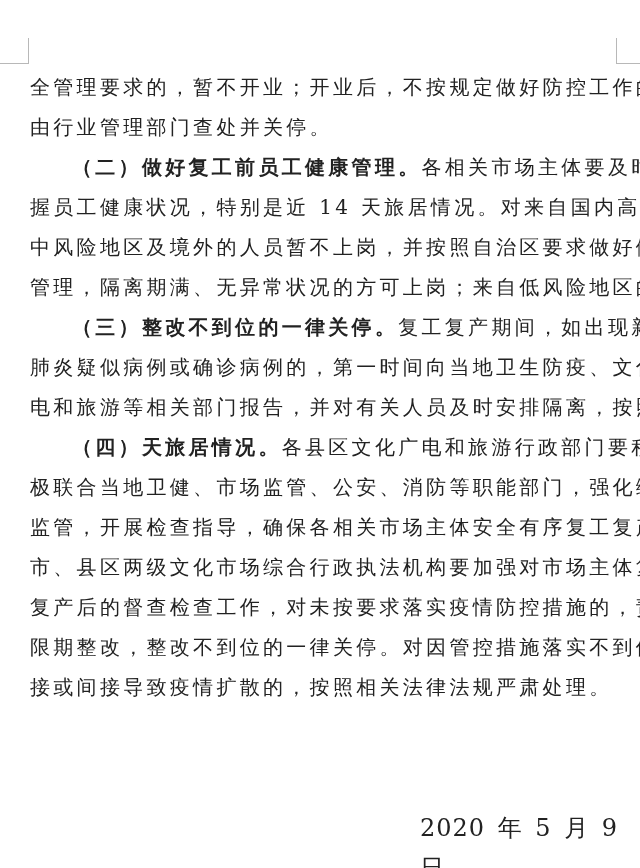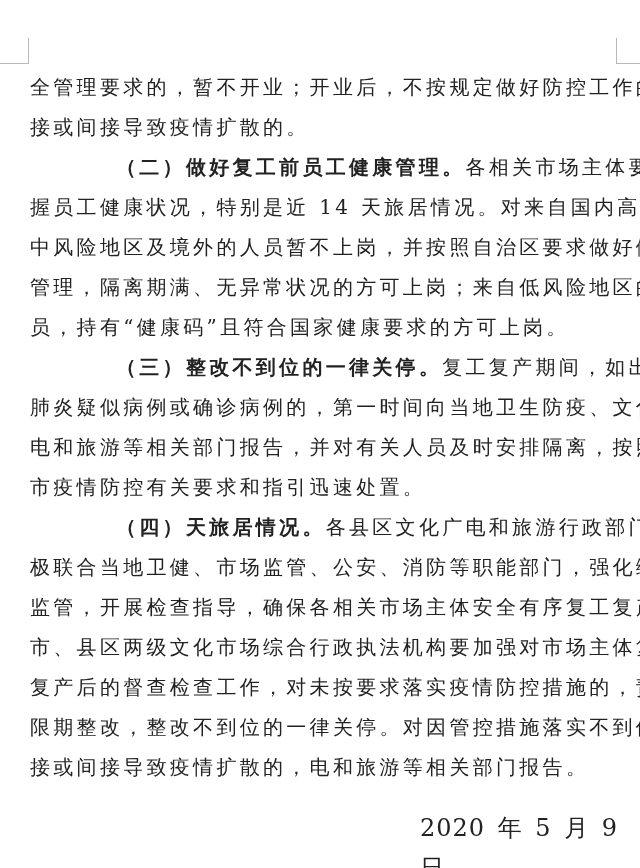--- a/index.html
+++ b/index.html
@@ -5,47 +5,45 @@
     html, body { margin: 0; padding: 0; background: #ffffff; }
     body { width: 640px; height: 868px; position: relative; overflow: hidden;
            font-family: "DejaVu Serif", "Liberation Serif", serif; color: #222; }
     .corner { position: absolute; border-color: #b8b8b8; border-style: solid; width: 28px; height: 25px; }
     .corner.tl { left: 0; top: 38px; border-width: 0 1px 1px 0; }
     .corner.tr { left: 616px; top: 38px; border-width: 0 0 1px 1px; }
     .page { position: absolute; left: 30px; top: 67px; width: 582px; }
     .line { height: 40px; line-height: 40px; font-size: 20px; white-space: nowrap;
             letter-spacing: 3.3px; overflow: visible; }
     .indent { padding-left: 42px; }
-    .b { font-weight: bold; letter-spacing: 3.3px; margin-left: 44px; }
+    .b { font-weight: bold; letter-spacing: 3.3px; }
     .sig { position: absolute; left: 420px; top: 808px; font-size: 24px; line-height: 40px;
            letter-spacing: 1px; word-spacing: 4px; }
   </style>
 </head>
 <body>
 
 <div class="corner tl"></div>
 <div class="corner tr"></div>
 
 <div class="page">
   <div class="line">全管理要求的，暂不开业；开业后，不按规定做好防控工作的，</div>
-  <div class="line">接或间接导致疫情扩散的。</div>
+  <div class="line">由行业管理部门查处并关停。</div>
 
   <div class="line indent"><span class="b">（二）做好复工前员工健康管理。</span><span>各相关市场主体要及时掌</span></div>
   <div class="line">握员工健康状况，特别是近 14 天旅居情况。对来自国内高风险</div>
   <div class="line">中风险地区及境外的人员暂不上岗，并按照自治区要求做好健康</div>
   <div class="line">管理，隔离期满、无异常状况的方可上岗；来自低风险地区的人</div>
-  <div class="line">员，持有“健康码”且符合国家健康要求的方可上岗。</div>
 
   <div class="line indent"><span class="b">（三）整改不到位的一律关停。</span><span>复工复产期间，如出现新冠</span></div>
   <div class="line">肺炎疑似病例或确诊病例的，第一时间向当地卫生防疫、文化广</div>
   <div class="line">电和旅游等相关部门报告，并对有关人员及时安排隔离，按照我</div>
-  <div class="line">市疫情防控有关要求和指引迅速处置。</div>
 
   <div class="line indent"><span class="b">（四）天旅居情况。</span><span>各县区文化广电和旅游行政部门要积</span></div>
   <div class="line">极联合当地卫健、市场监管、公安、消防等职能部门，强化综合</div>
   <div class="line">监管，开展检查指导，确保各相关市场主体安全有序复工复产。</div>
   <div class="line">市、县区两级文化市场综合行政执法机构要加强对市场主体复工</div>
   <div class="line">复产后的督查检查工作，对未按要求落实疫情防控措施的，责令</div>
   <div class="line">限期整改，整改不到位的一律关停。对因管控措施落实不到位直</div>
-  <div class="line">接或间接导致疫情扩散的，电和旅游等相关部门报告。</div>
+  <div class="line">接或间接导致疫情扩散的，按照相关法律法规严肃处理。</div>
 </div>
 
 <div class="sig">2020 年 5 月 9 日</div>
 
 </body></html>

